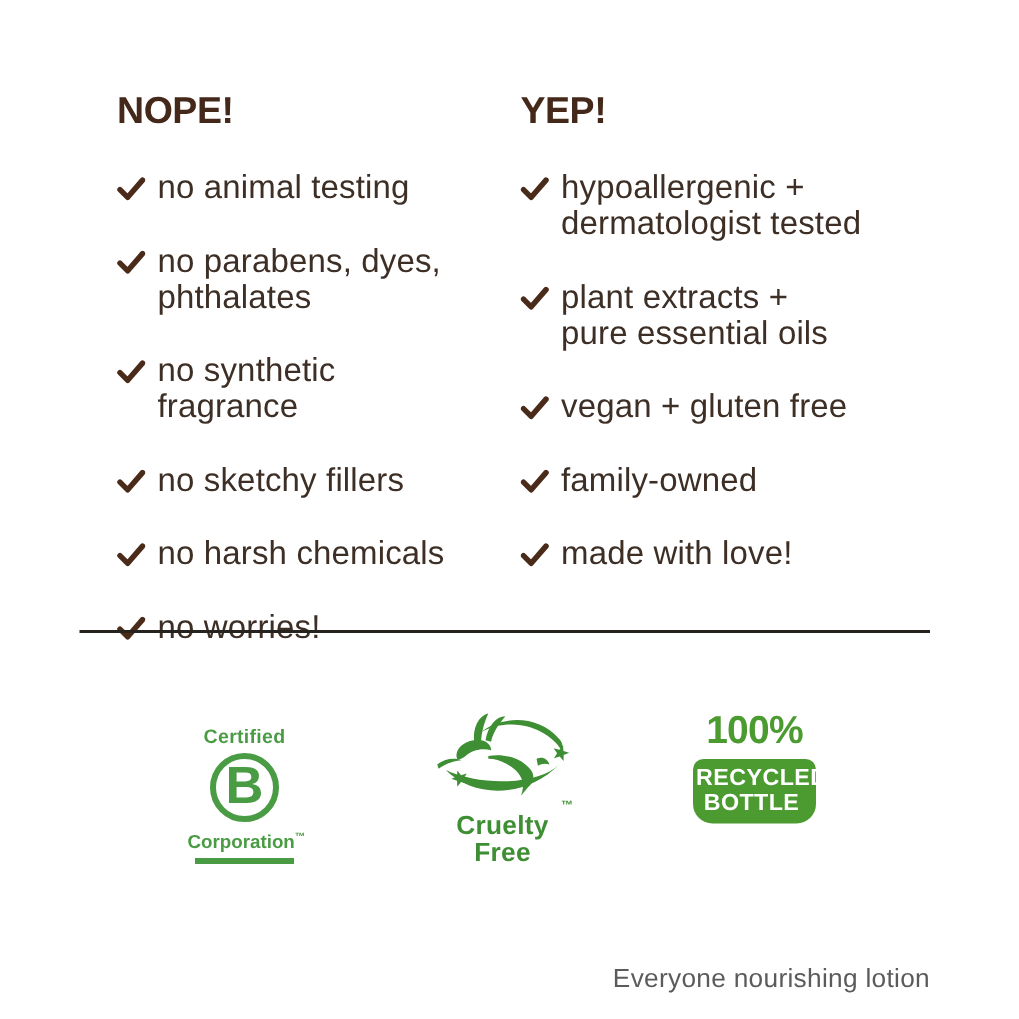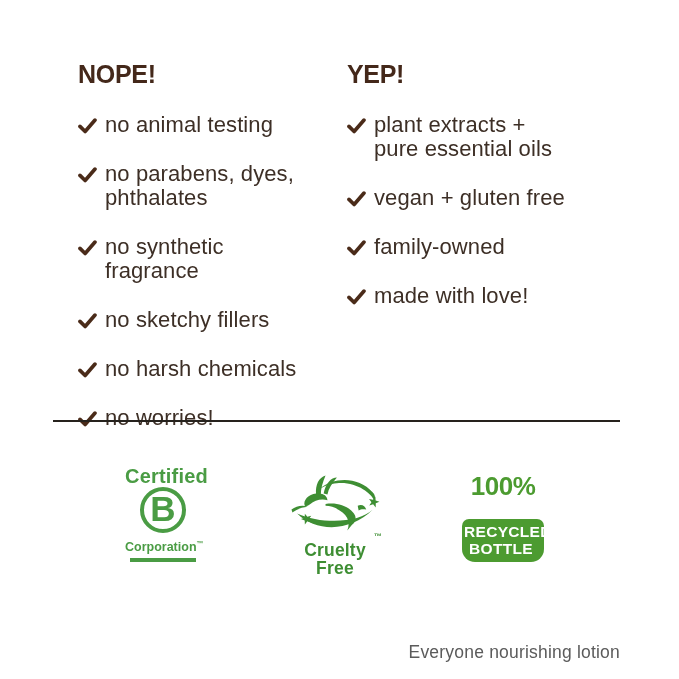--- a/index.html
+++ b/index.html
@@ -36,40 +36,40 @@
     stroke-linecap:round;stroke-linejoin:round;
   }
   .check-text{font-size:22px;line-height:24px;color:var(--text-brown);letter-spacing:0.1px;}
 
   
   .divider{position:absolute;left:53px;top:420px;width:574px;height:2px;background:var(--divider-color);}
 
   
   .badge{position:absolute;text-align:center;}
   .badge-bcorp{left:125px;top:468px;width:76px;color:var(--bcorp-green);}
-  .bcorp-top{font-size:20px;font-weight:700;letter-spacing:0.2px;line-height:16px;}
+  .bcorp-top{font-size:13px;font-weight:700;letter-spacing:0.2px;line-height:16px;margin-top:15px;}
   .bcorp-circle{
     width:46px;height:46px;border:4px solid currentColor;border-radius:50%;
     margin:3px auto 4px auto;display:flex;align-items:center;justify-content:center;
   }
   .bcorp-letter{font-size:35px;font-weight:700;line-height:1;padding-bottom:3px;}
   .bcorp-bottom{font-size:12.5px;font-weight:700;line-height:13px;}
   .bcorp-tm{font-size:7px;vertical-align:super;font-weight:700;}
   .bcorp-bar{width:66px;height:4px;background:currentColor;margin:4px auto 0 auto;}
 
   .badge-bunny{left:285px;top:468px;width:100px;color:var(--bunny-green);}
   .bunny-art{width:96px;height:70px;display:block;margin:0 auto;}
   .bunny-art .mark{fill:currentColor;stroke:none;}
   .bunny-tm{position:absolute;right:3px;top:64px;font-size:8px;font-weight:700;color:var(--bunny-green);}
   .bunny-label{font-size:17.5px;font-weight:700;letter-spacing:0.2px;margin-top:3px;line-height:18px;}
 
   .badge-recycled{left:462px;top:471px;width:82px;color:var(--recycled-green);}
   .recycled-percent{font-size:26px;font-weight:800;letter-spacing:-0.5px;line-height:31px;}
   .recycled-box{
-    margin-top:17px;background:var(--recycled-green);
+    margin-top:4px;background:var(--recycled-green);
     border-radius:7px 7px 13px 13px;padding:4px 6px 5px 2px;
   }
   .recycled-box .box-line{color:#fff;font-size:15.5px;font-weight:800;line-height:17px;letter-spacing:0.3px;}
 
   
   .caption{
     position:absolute;left:0;right:0;top:642px;text-align:right;
     font-size:17.5px;color:var(--caption-gray);letter-spacing:0.2px;
   }
 </style>
@@ -135,20 +135,29 @@
     <div class="check-text">
             <div class="line">no worries!</div>
           </div>
   </div>
 </div>
   </section>
 
   <section class="col col-yep">
     <h2 class="col-title">YEP!</h2>
     <div class="check-list">
+  <div class="check-item">
+    <svg class="check-icon" viewBox="0 0 24 20" aria-hidden="true">
+      <path d="M2.5 10.5 L9 17 L21.5 2.5"></path>
+    </svg>
+    <div class="check-text">
+            <div class="line">hypoallergenic +</div>
+            <div class="line">dermatologist tested</div>
+          </div>
+  </div>
 
   <div class="check-item">
     <svg class="check-icon" viewBox="0 0 24 20" aria-hidden="true">
       <path d="M2.5 10.5 L9 17 L21.5 2.5"></path>
     </svg>
     <div class="check-text">
             <div class="line">plant extracts +</div>
             <div class="line">pure essential oils</div>
           </div>
   </div>

